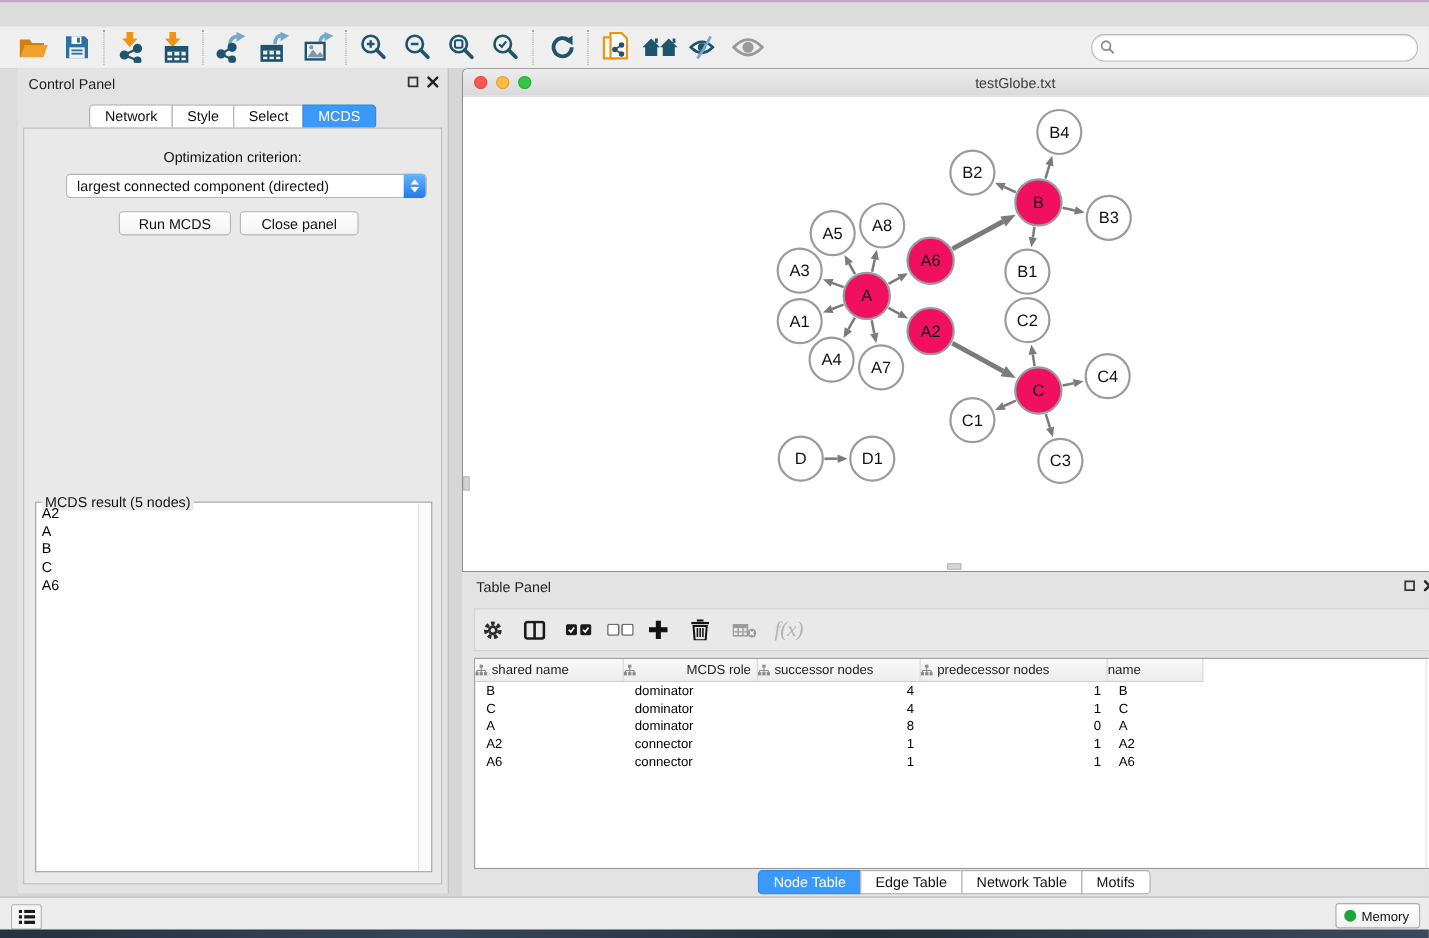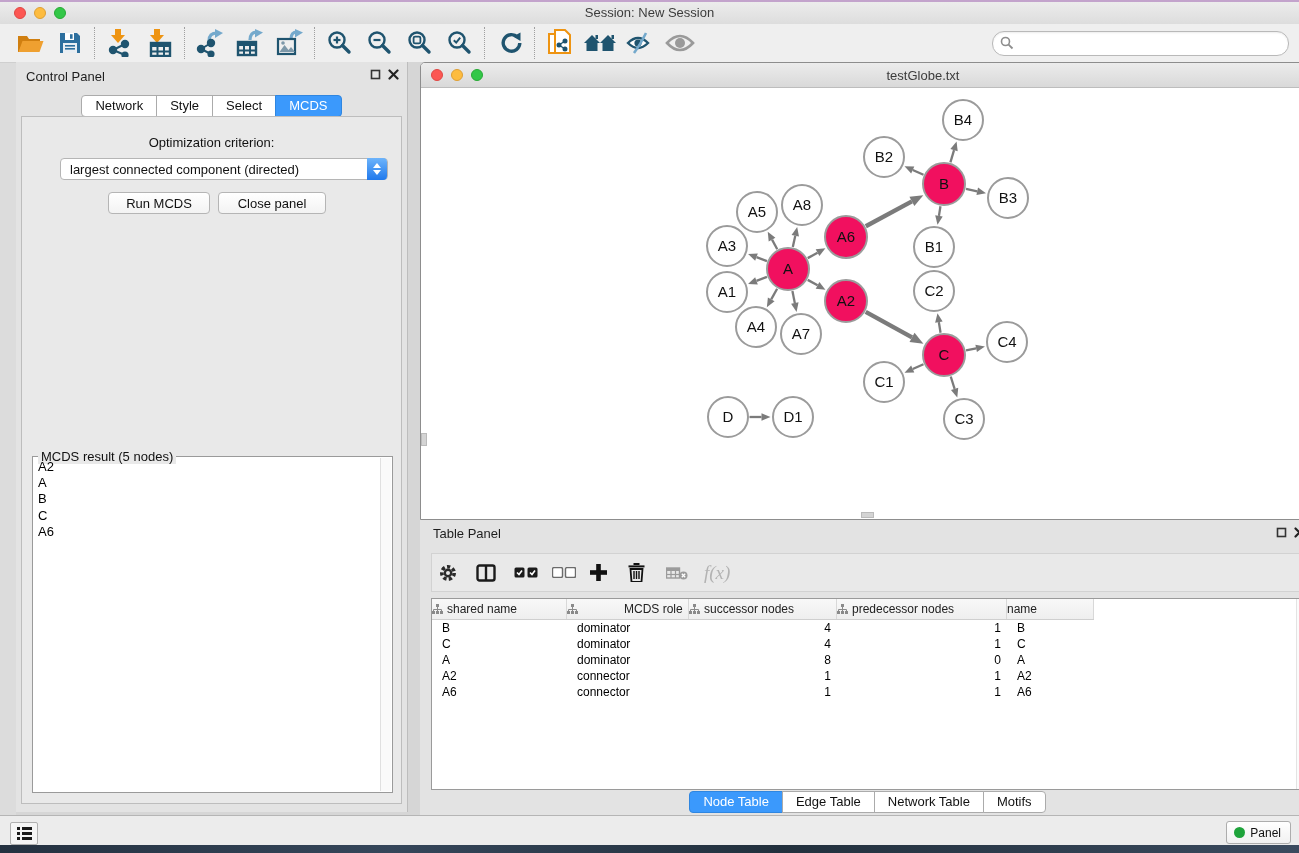--- a/index.html
+++ b/index.html
@@ -83,28 +83,20 @@
   svg{display:block;}
   .icon-x line{stroke:#222;stroke-width:2.2;stroke-linecap:round;}
   .icon-float rect{fill:none;stroke:#333;stroke-width:1.6;}
 </style>
 </head>
 <body>
 
 <div id="root">
   <div class="desktop-top"></div>
 
-  <div class="titlebar">
-    <div class="lights">
-      <div class="light red"></div>
-      <div class="light yellow"></div>
-      <div class="light green"></div>
-    </div>
-    <div class="title-text">Session: New Session</div>
-  </div>
 
   <div class="toolbar">
     <div style="width:10px"></div>
     <div class="tbtn">
       <svg width="28" height="24" viewBox="0 0 28 24">
         <path d="M2 5h9l2 3h11v3H7L3 21H2z" fill="#d07f10"></path>
         <path d="M6.5 10h21l-4 11H2.5z" fill="#efa030"></path>
       </svg>
     </div>
     <div class="tbtn">
@@ -622,18 +614,18 @@
             <rect x="5" y="0" width="10" height="3"></rect>
           <rect x="0" y="5" width="3" height="3"></rect>
             <rect x="5" y="5" width="10" height="3"></rect>
           <rect x="0" y="10" width="3" height="3"></rect>
             <rect x="5" y="10" width="10" height="3"></rect>
         </g>
       </svg>
     </div>
     <div class="memory-btn">
       <span class="memdot"></span>
-      <span>Panel</span>
+      <span>Memory</span>
     </div>
   </div>
 
   <div class="desktop-bottom"></div>
 </div>
 
 </body></html>

